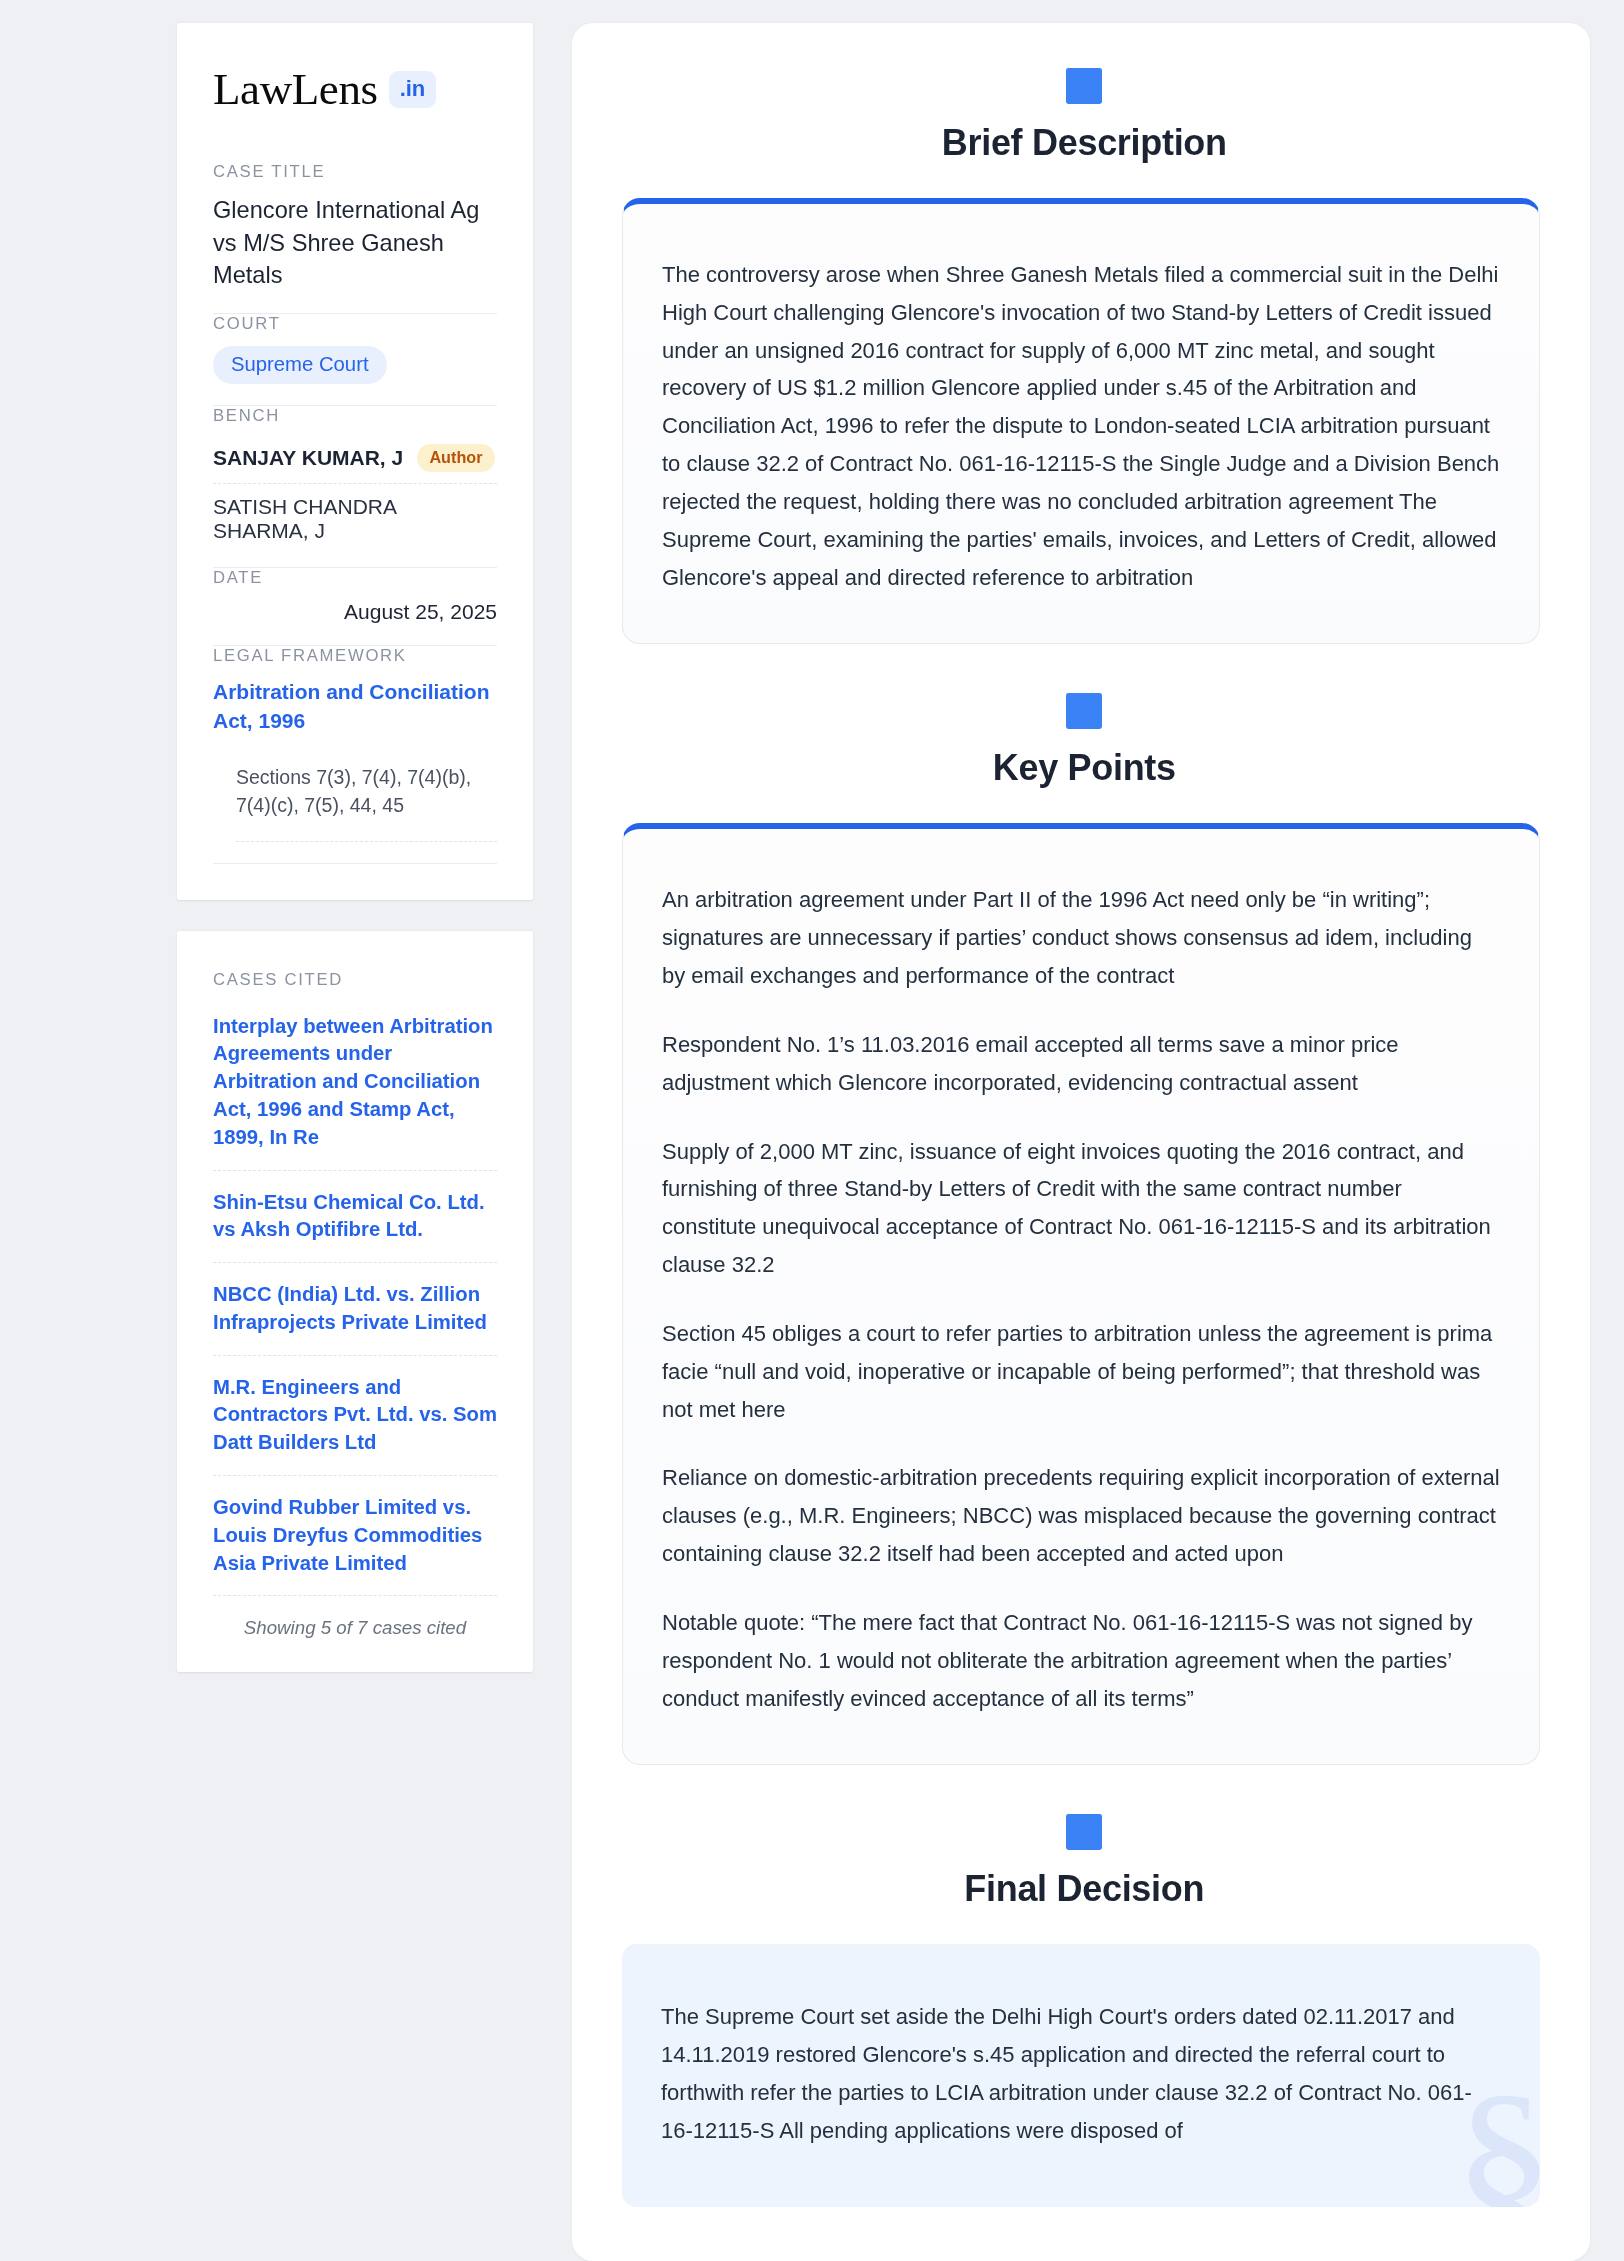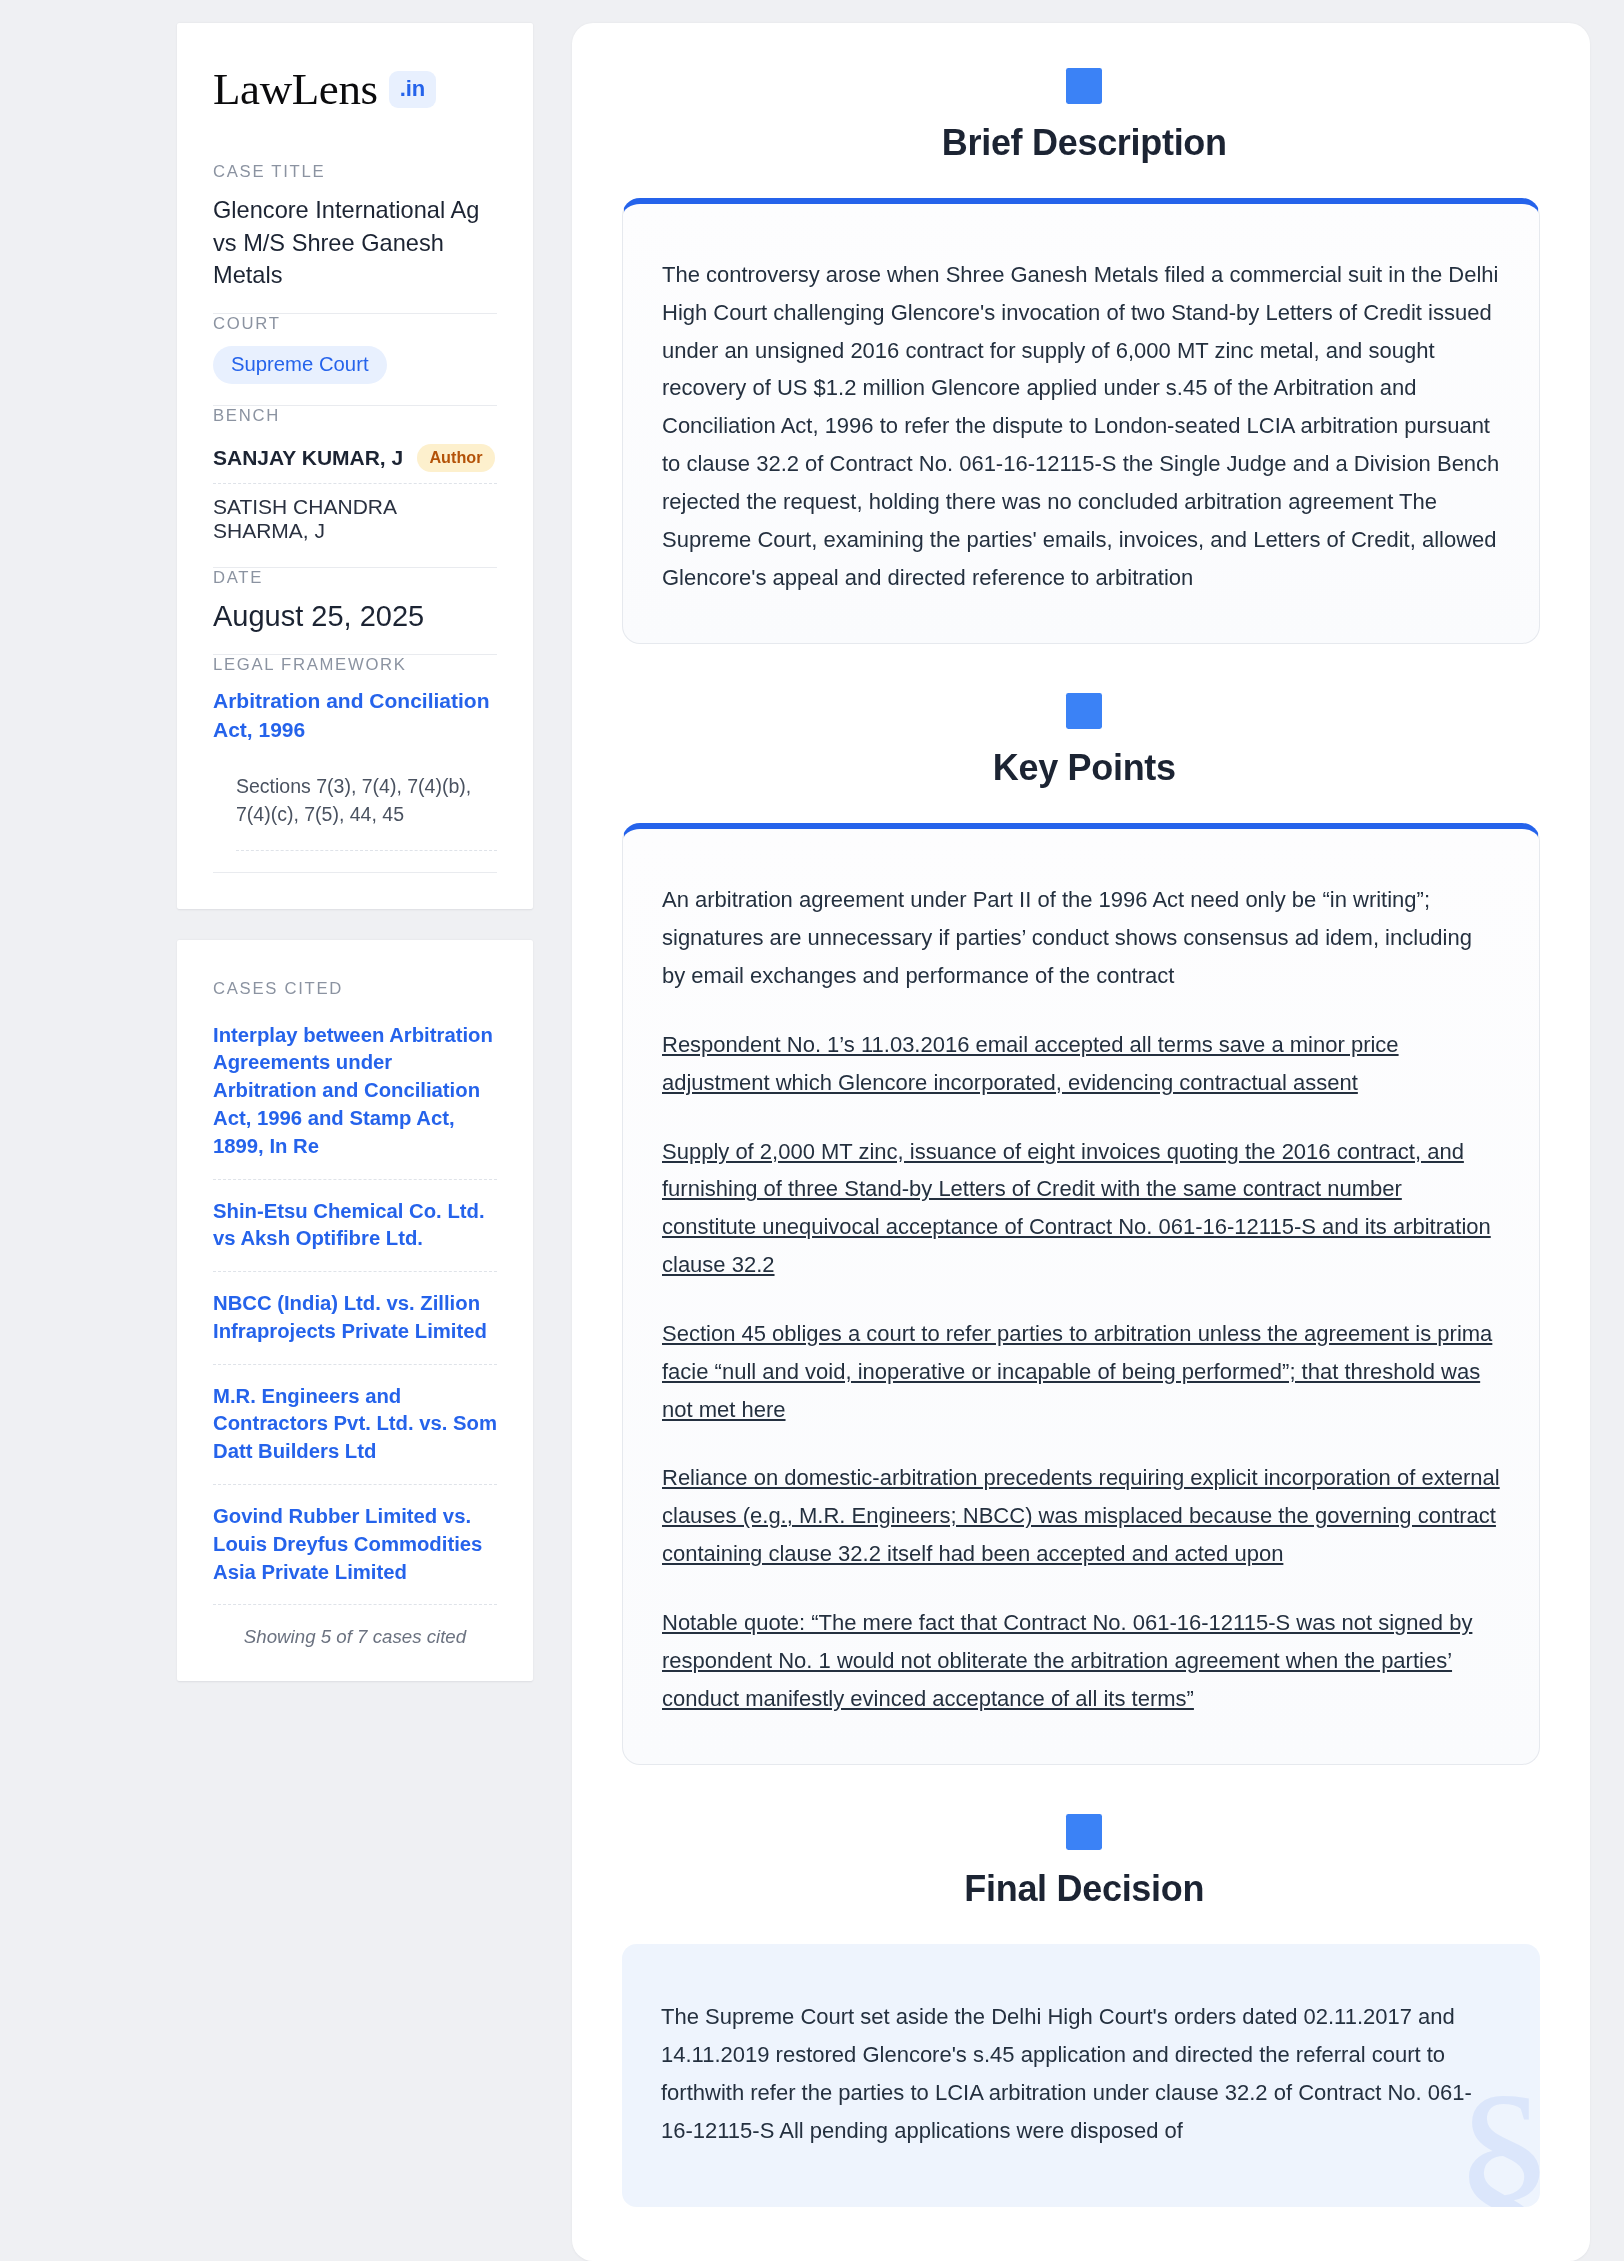--- a/index.html
+++ b/index.html
@@ -105,21 +105,21 @@
   .badge-author {
     background: #fdf0cd;
     color: #b45309;
     font-size: 16.2px;
     font-weight: 600;
     border-radius: 811px;
     padding: 5.7px 12.2px 6.5px 12.2px;
     line-height: 1;
   }
 
-  .date-val { font-size: 29px; color: #1c2433; }
+  .date-val { font-size: 21px; color: #1c2433; text-align: right; }
 
   .act-link {
     font-size: 21px;
     line-height: 1.36;
     color: #2563eb;
     font-weight: 700;
     text-decoration: none;
     display: block;
   }
 
@@ -212,21 +212,21 @@
     position: relative;
     overflow: hidden;
   }
 
   .body-text {
     font-size: 22px;
     line-height: 1.72;
     color: #24303f;
   }
 
-  .kp + .kp { margin-top: 31px; text-decoration: underline; }
+  .kp + .kp { margin-top: 31px; }
 
   .watermark {
     position: absolute;
     right: -14.6px;
     bottom: -60px;
     font-family: "Liberation Serif", serif;
     font-size: 203px;
     color: #dbe6fb;
     line-height: 1;
     pointer-events: none;

